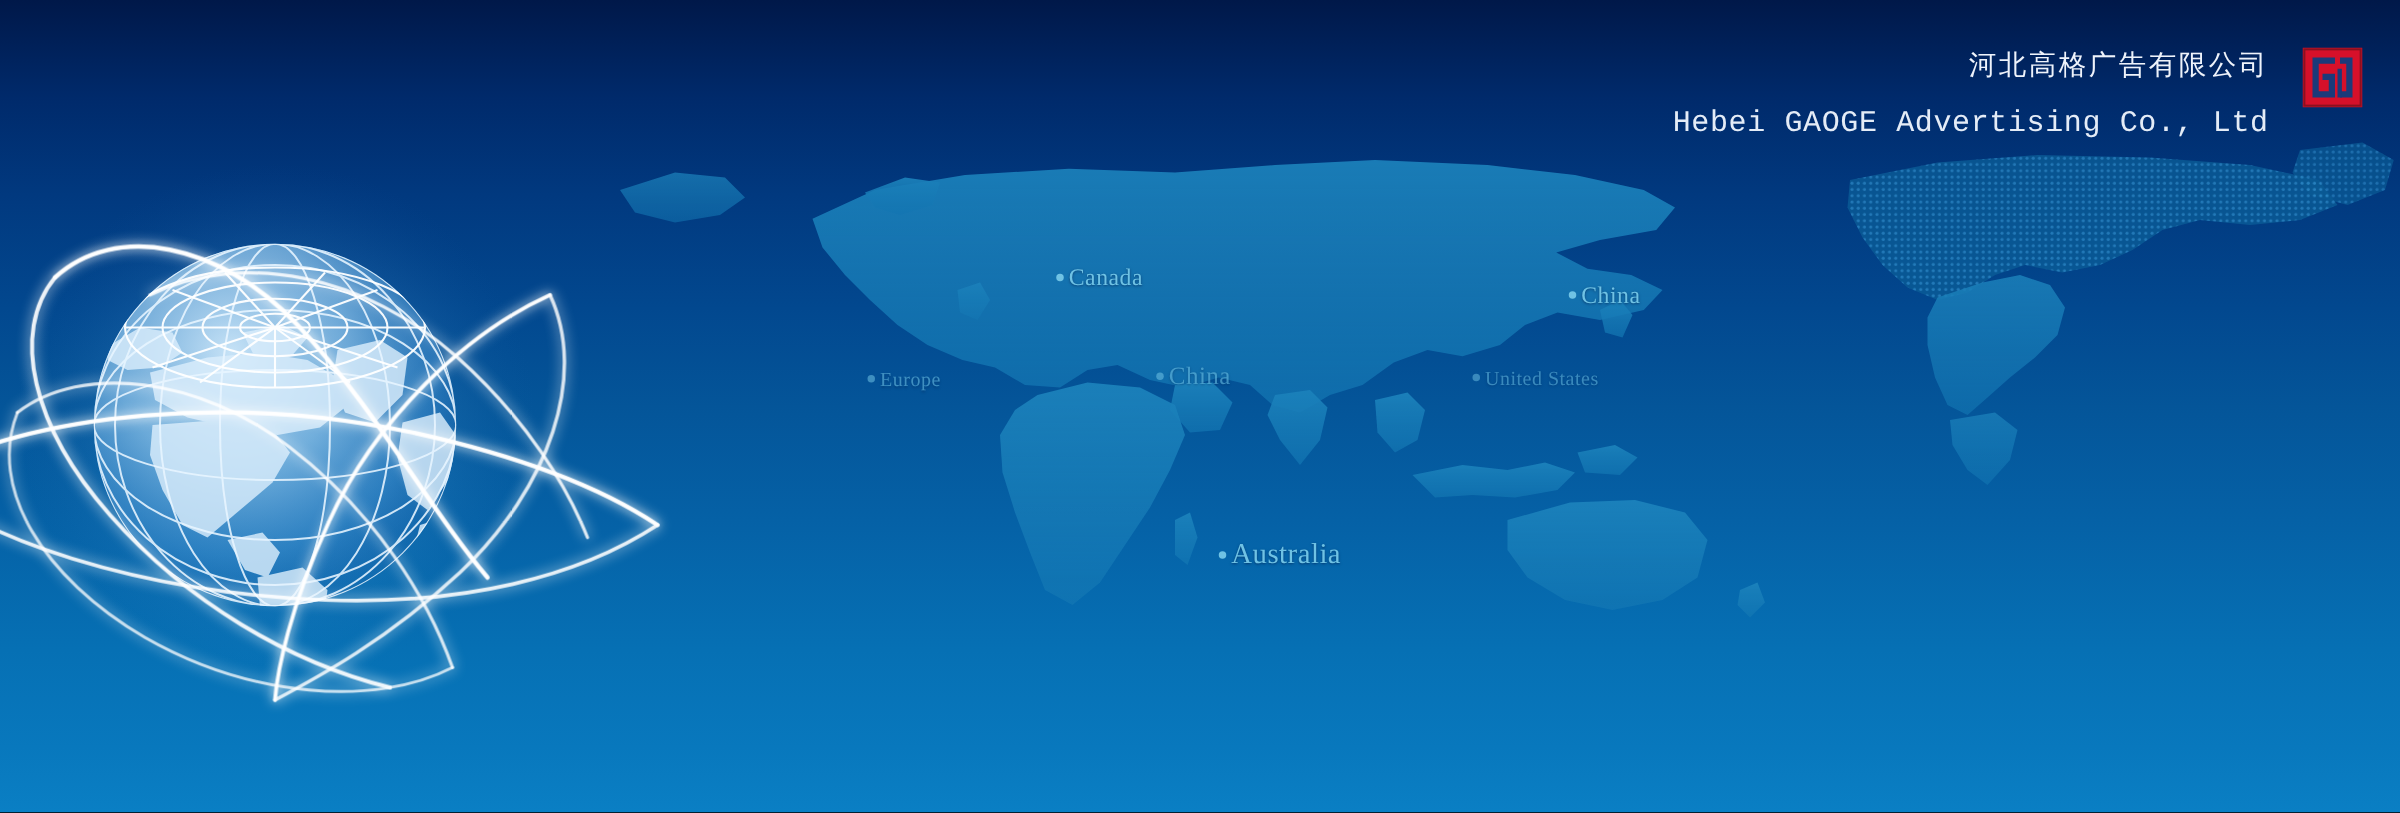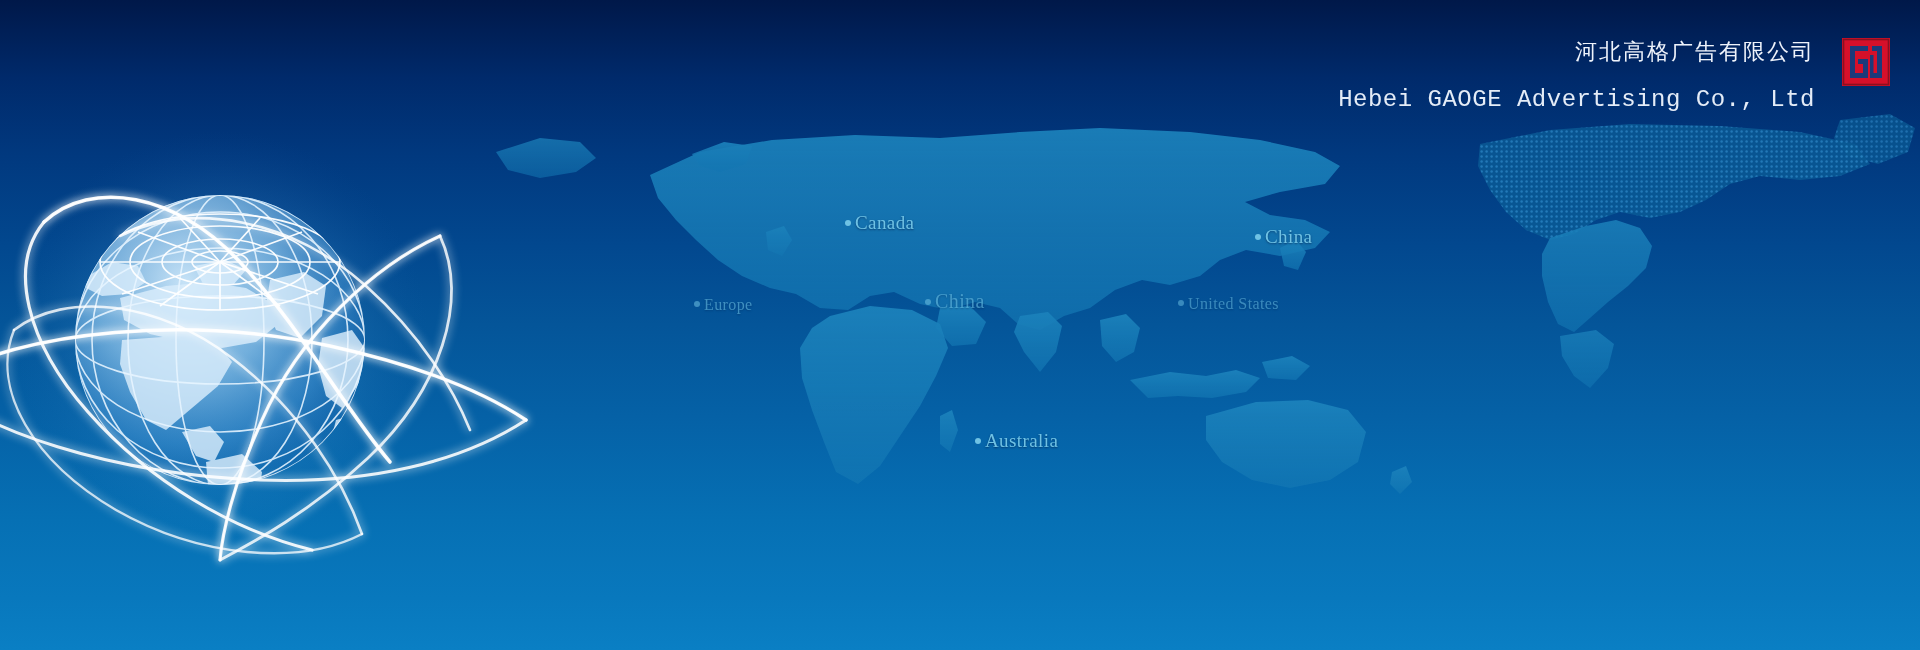--- a/index.html
+++ b/index.html
@@ -201,21 +201,21 @@
       <path fill="url(#landfade)" d="M366,152 L384,146 L392,160 L382,176 L368,170 Z"></path>
     </svg>
   </div>
 
   <div class="map-label" style="left:845px; top:212px; font-size:19px;">
     <span class="dot"></span><span>Canada</span>
   </div>
   <div class="map-label" style="left:1255px; top:226px; font-size:19px;">
     <span class="dot"></span><span>China</span>
   </div>
-  <div class="map-label" style="left:975px; top:430px; font-size:19px;">
+  <div class="map-label" style="left:975px; top:430px; font-size:23px;">
     <span class="dot"></span><span>Australia</span>
   </div>
   <div class="map-label" style="left:694px; top:255px; font-size:16px; opacity:0.55;margin-top:41px;">
     <span class="dot"></span><span>Europe</span>
   </div>
   <div class="map-label" style="left:925px; top:290px; font-size:20px; opacity:0.55;">
     <span class="dot"></span><span>China</span>
   </div>
   <div class="map-label" style="left:1178px; top:295px; font-size:16px; opacity:0.5;">
     <span class="dot"></span><span>United States</span>

